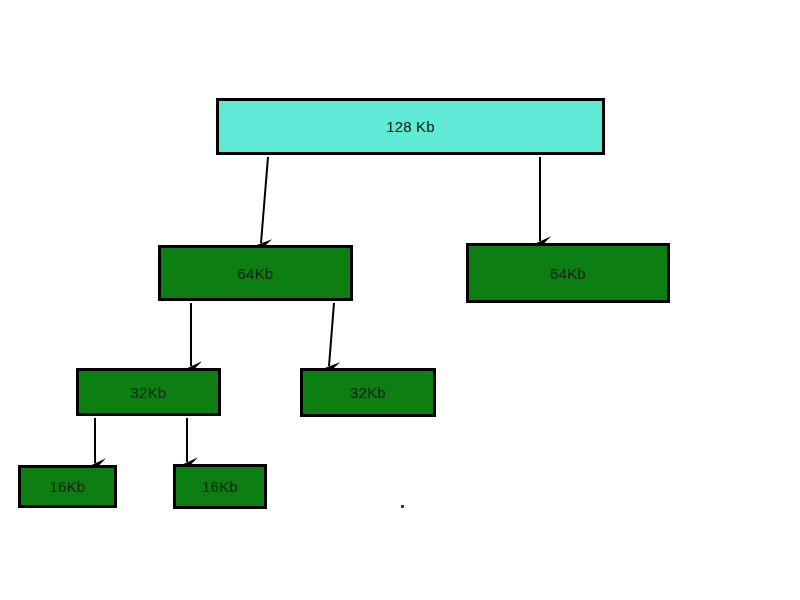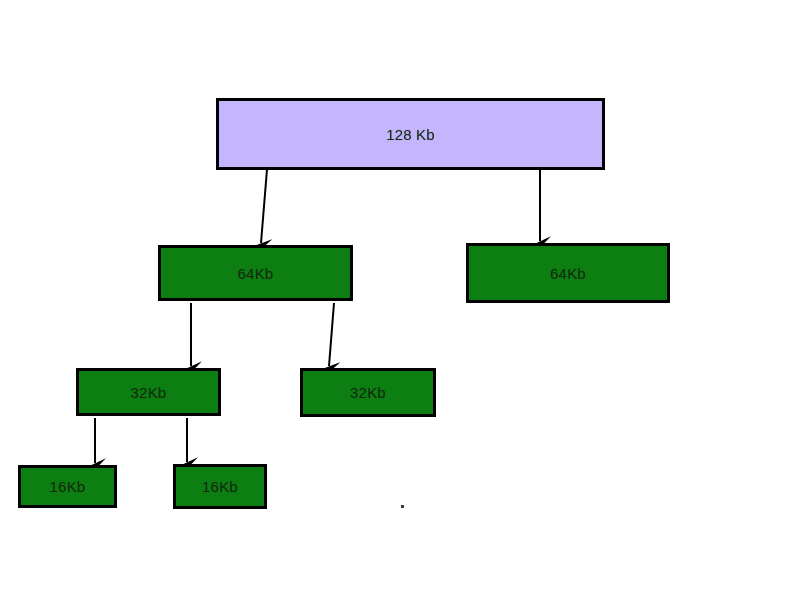--- a/index.html
+++ b/index.html
@@ -67,21 +67,21 @@
     <g id="arrow-group">
         <line x1="268" y1="157" x2="261" y2="243" stroke="#000000" stroke-width="2" marker-end="url(#headBig)"></line>
         <line x1="540" y1="157" x2="540" y2="241" stroke="#000000" stroke-width="2" marker-end="url(#headBig)"></line>
         <line x1="191" y1="303" x2="191" y2="366" stroke="#000000" stroke-width="2" marker-end="url(#headBig)"></line>
         <line x1="334" y1="303" x2="329" y2="366" stroke="#000000" stroke-width="2" marker-end="url(#headBig)"></line>
         <line x1="95" y1="418" x2="95" y2="463" stroke="#000000" stroke-width="2" marker-end="url(#headBig)"></line>
         <line x1="187" y1="418" x2="187" y2="462" stroke="#000000" stroke-width="2" marker-end="url(#headBig)"></line>
       </g>
   </svg>
 
-  <div class="node" style="left: 216px; top: 98px; width: 389px; height: 72px; background: #c4b5fd; border-color: rgb(0, 0, 0);">
+  <div class="node" style="left: 216px; top: 98px; width: 389px; height: 57px; background: #5eead4; border-color: rgb(0, 0, 0);">
     <span class="node-label">128 Kb</span>
   </div>
   <div class="node" style="left: 158px; top: 245px; width: 195px; height: 56px; background: rgb(13, 127, 18); border-color: rgb(0, 0, 0);">
     <span class="node-label">64Kb</span>
   </div>
   <div class="node" style="left: 466px; top: 243px; width: 204px; height: 60px; background: rgb(13, 127, 18); border-color: rgb(0, 0, 0);">
     <span class="node-label">64Kb</span>
   </div>
   <div class="node" style="left: 76px; top: 368px; width: 145px; height: 48px; background: rgb(13, 127, 18); border-color: rgb(0, 0, 0);">
     <span class="node-label">32Kb</span>

